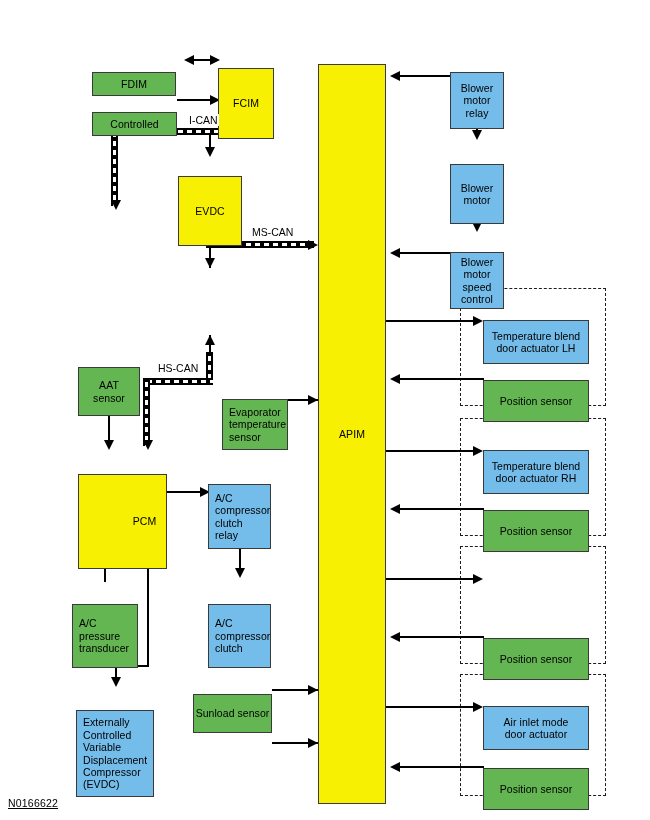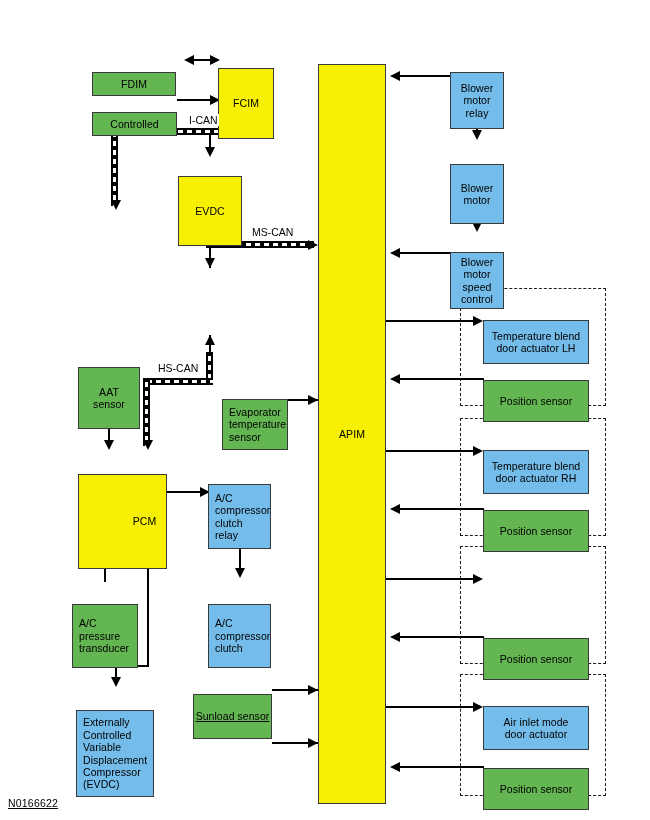--- a/index.html
+++ b/index.html
@@ -260,21 +260,21 @@
   <div class="node yellow center-text" style="left:218px; top:44px; width:56px; height:71px;">
     <span class="txt">FCIM</span>
   </div>
 
   <div class="node yellow center-text" style="left:178px; top:152px; width:64px; height:70px;">
     <span class="txt">EVDC</span>
   </div>
 
 
 
-  <div class="node green center-text" style="left:78px; top:343px; width:62px; height:62px;">
+  <div class="node green center-text" style="left:78px; top:343px; width:62px; height:49px;">
     <span class="txt">AAT
 sensor</span>
   </div>
 
   <div class="node green left-text" style="left:222px; top:375px; width:66px; height:51px;">
     <span class="txt">Evaporator
 temperature
 sensor</span>
   </div>
 
@@ -303,21 +303,21 @@
 
   <div class="node blue left-text" style="left:76px; top:686px; width:78px; height:87px;">
     <span class="txt">Externally
 Controlled
 Variable
 Displacement
 Compressor
 (EVDC)</span>
   </div>
 
-  <div class="node green center-text" style="left:193px; top:670px; width:79px; height:45px;text-decoration:underline;">
+  <div class="node green center-text" style="left:193px; top:670px; width:79px; height:39px;">
     <span class="txt">Sunload sensor</span>
   </div>
 
 
   <div class="node yellow center-text" style="left:318px; top:40px; width:68px; height:740px;">
     <span class="txt">APIM</span>
   </div>
 
   <div class="node blue center-text" style="left:450px; top:48px; width:54px; height:57px;">
     <span class="txt">Blower

